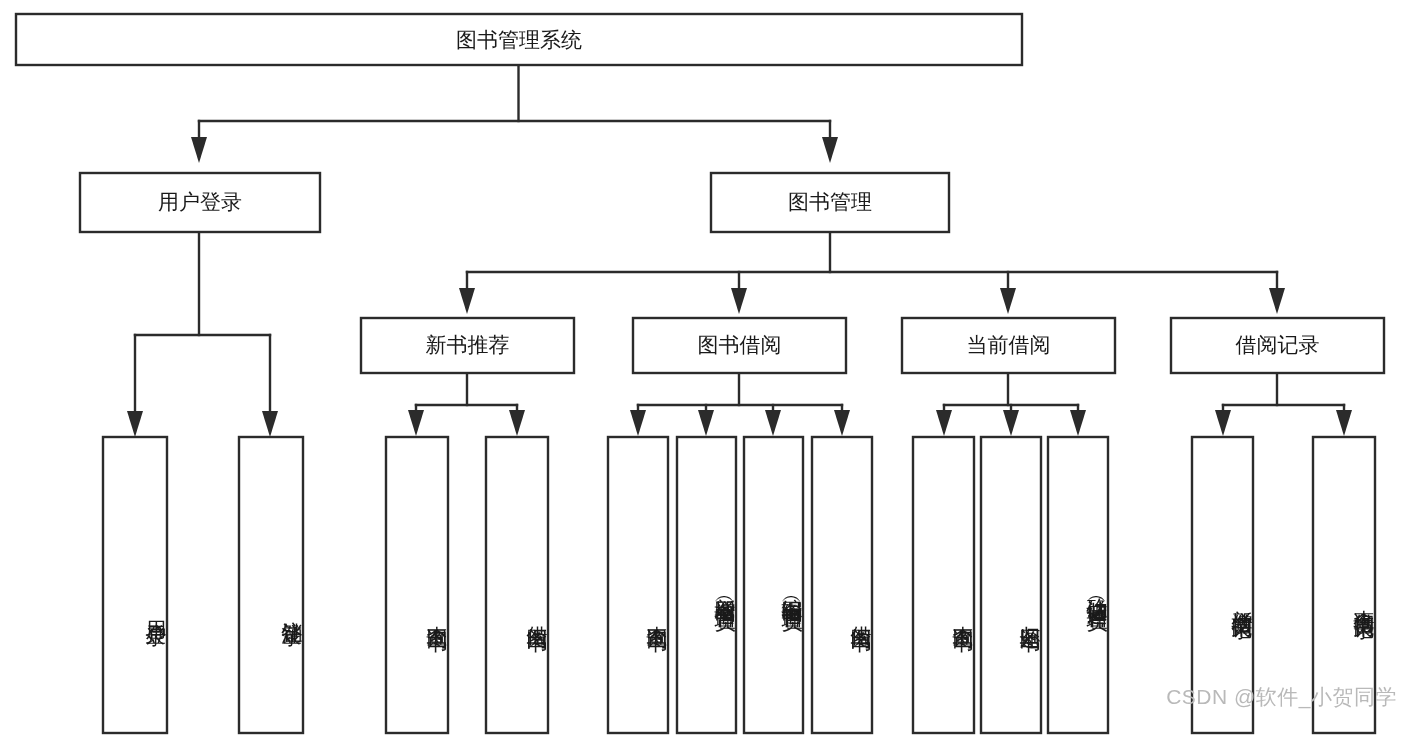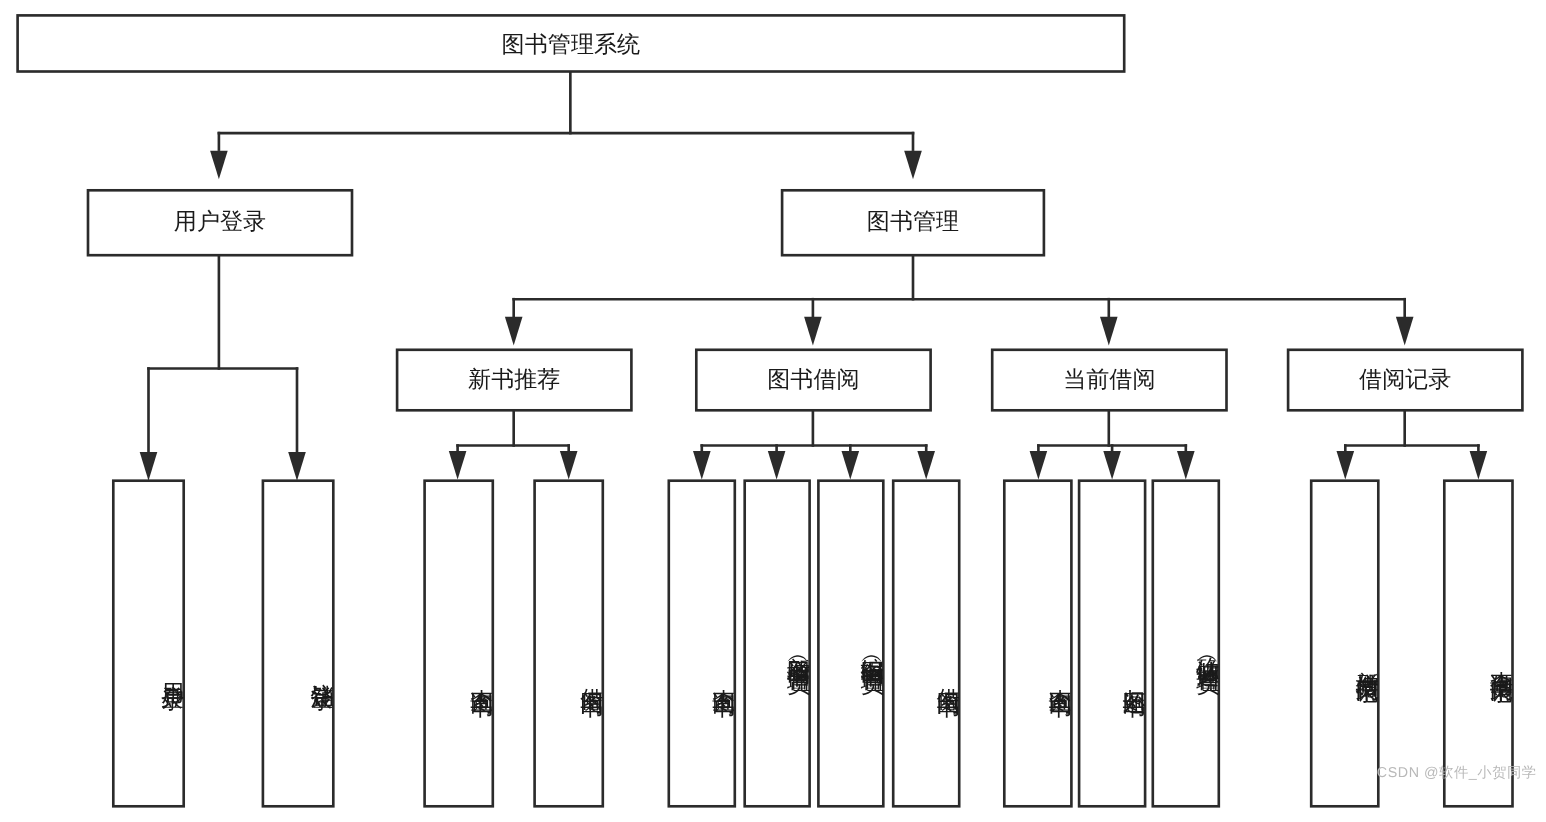--- a/index.html
+++ b/index.html
@@ -63,21 +63,21 @@
     letter-spacing: 2px;
     padding-top: 6px;
     box-sizing: border-box;
     pointer-events: none;
   }
   .watermark {
     position: absolute;
     right: 8px;
     bottom: 4px;
     font-family: "Liberation Sans", "DejaVu Sans", sans-serif;
-    font-size: 13px;
+    font-size: 21px;
     color: #b9b9b9;
     letter-spacing: 0.5px;
     white-space: nowrap;
   }
 </style>
 </head>
 <body>
 
 <div id="diagram-root">
 

